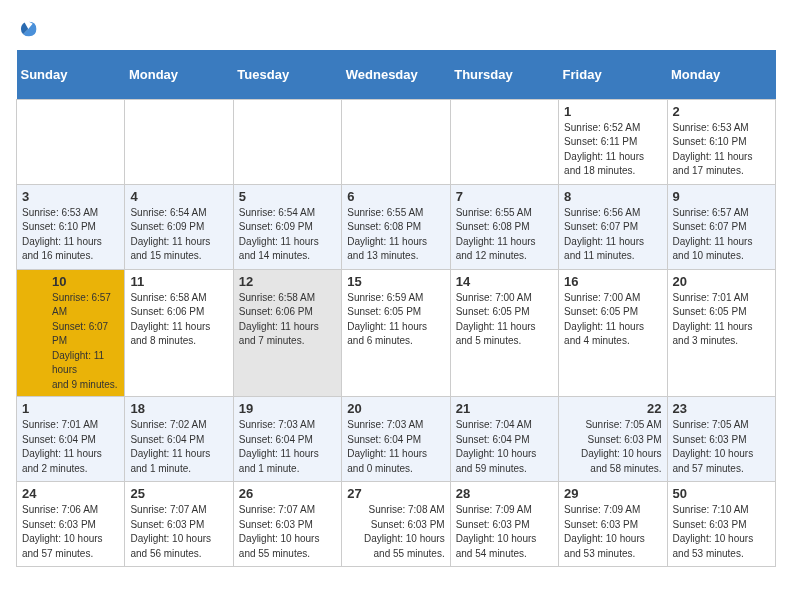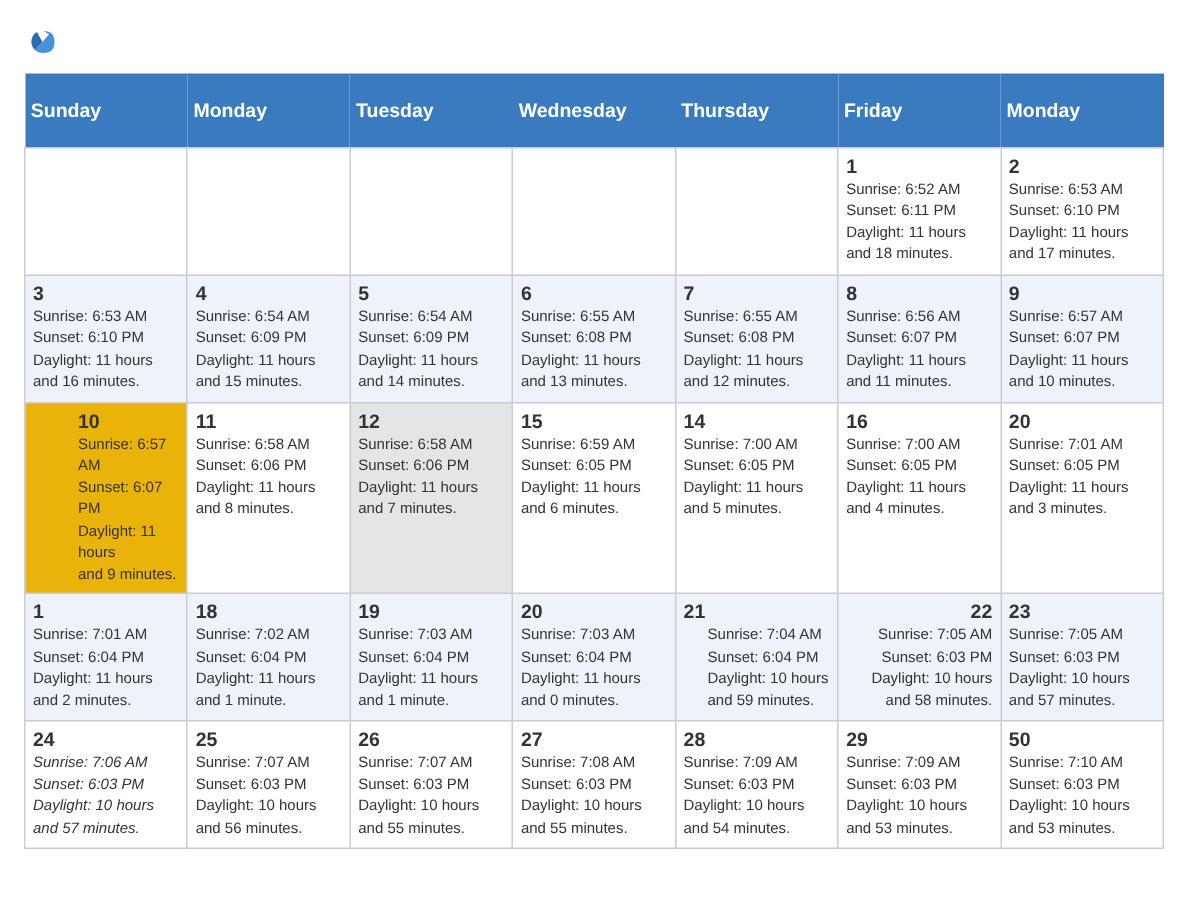--- a/index.html
+++ b/index.html
@@ -263,21 +263,21 @@
         </td>
         <td style="background-color: rgb(238, 243, 251);">
           <span class="day-num">20</span>
           <div class="day-info" style="white-space: pre-line;">Sunrise: 7:03 AM
 Sunset: 6:04 PM
 Daylight: 11 hours
 and 0 minutes.</div>
         </td>
         <td style="background-color: rgb(238, 243, 251);">
           <span class="day-num">21</span>
-          <div class="day-info" style="white-space: pre-line; margin-left: 16px;">Sunrise: 7:04 AM
+          <div class="day-info" style="white-space: pre-line;">Sunrise: 7:04 AM
 Sunset: 6:04 PM
 Daylight: 10 hours
 and 59 minutes.</div>
         </td>
         <td style="background-color: rgb(238, 243, 251); text-align: right;">
           <span class="day-num">22</span>
           <div class="day-info" style="white-space: pre-line;">Sunrise: 7:05 AM
 Sunset: 6:03 PM
 Daylight: 10 hours
 and 58 minutes.</div>
@@ -286,42 +286,42 @@
           <span class="day-num">23</span>
           <div class="day-info" style="white-space: pre-line;">Sunrise: 7:05 AM
 Sunset: 6:03 PM
 Daylight: 10 hours
 and 57 minutes.</div>
         </td>
       </tr>
       <tr>
         <td style="background-color: rgb(255, 255, 255);">
           <span class="day-num">24</span>
-          <div class="day-info" style="white-space: pre-line; font-style: italic;">Sunrise: 7:06 AM
+          <div class="day-info" style="white-space: pre-line;">Sunrise: 7:06 AM
 Sunset: 6:03 PM
 Daylight: 10 hours
 and 57 minutes.</div>
         </td>
         <td style="background-color: rgb(255, 255, 255);">
           <span class="day-num">25</span>
           <div class="day-info" style="white-space: pre-line;">Sunrise: 7:07 AM
 Sunset: 6:03 PM
 Daylight: 10 hours
 and 56 minutes.</div>
         </td>
         <td style="background-color: rgb(255, 255, 255);">
           <span class="day-num">26</span>
           <div class="day-info" style="white-space: pre-line;">Sunrise: 7:07 AM
 Sunset: 6:03 PM
 Daylight: 10 hours
 and 55 minutes.</div>
         </td>
         <td style="background-color: rgb(255, 255, 255);">
           <span class="day-num">27</span>
-          <div class="day-info" style="white-space: pre-line;">Sunrise: 7:08 AM
+          <div class="day-info" style="white-space: pre-line; text-align: right;">Sunrise: 7:08 AM
 Sunset: 6:03 PM
 Daylight: 10 hours
 and 55 minutes.</div>
         </td>
         <td style="background-color: rgb(255, 255, 255);">
           <span class="day-num">28</span>
           <div class="day-info" style="white-space: pre-line;">Sunrise: 7:09 AM
 Sunset: 6:03 PM
 Daylight: 10 hours
 and 54 minutes.</div>

